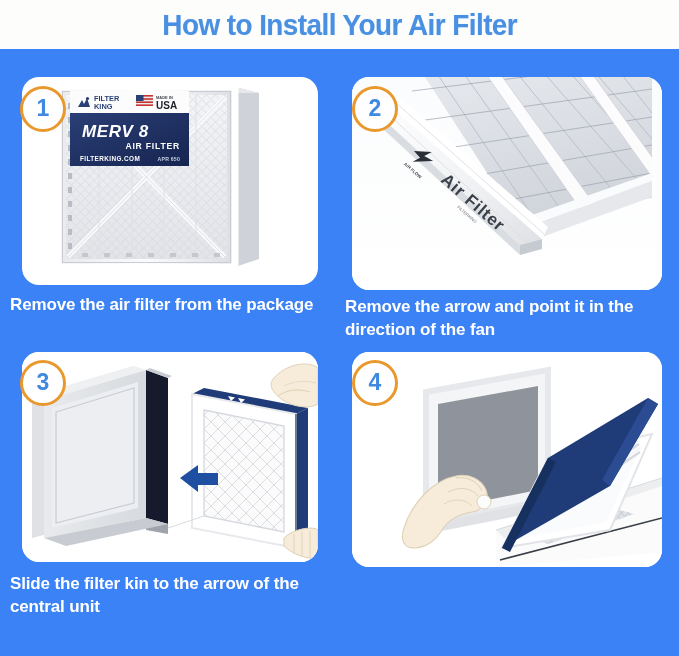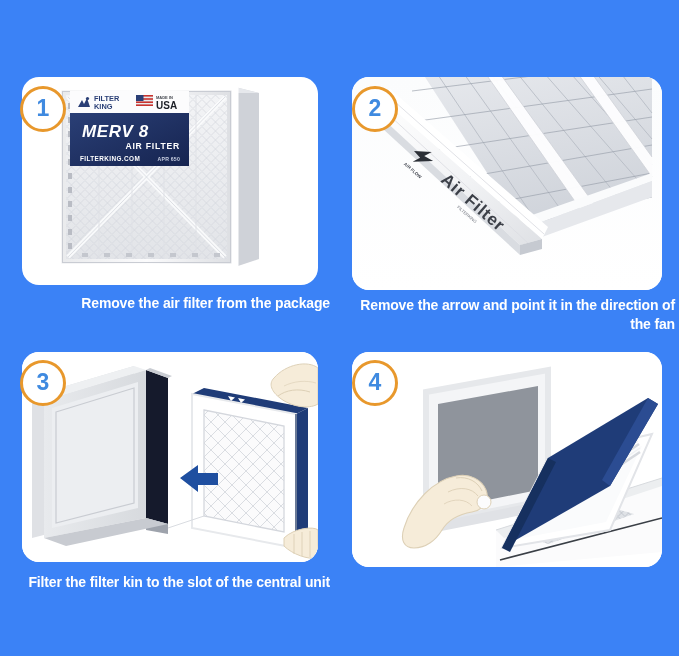--- a/index.html
+++ b/index.html
@@ -50,23 +50,23 @@
   }
   .badge span {
     font-size: 23px; font-weight: bold;
     color: #3f8ae0;
     line-height: 1;
     transform: translateY(-1px);
   }
   .caption {
     position: absolute;
     color: #ffffff;
-    font-size: 14px;
+    font-size: 17px;
     font-weight: bold;
-    text-align: right;
+    text-align: left;
     line-height: 1.33;
     letter-spacing: -0.15px;
   }
   
   #step1 { left:0; top:49px; width:340px; height:272px; }
   #step1 .card { left:22px; top:28px; width:296px; height:208px;padding-left:18px; }
   #step1 .badge { left:20px; top:37px; }
   #step1 .caption { left:10px; top:245px; width:320px; }
 
   #step2 { left:340px; top:49px; width:339px; height:272px; }
@@ -85,20 +85,23 @@
   #step4 .caption { left:5px; top:255px; width:330px; }
 
   .art { position:absolute; left:0; top:0; width:100%; height:100%; }
   .art svg { display:block; width:100%; height:100%; }
 </style>
 </head>
 <body>
 
 <div id="infographic">
 
+  <div class="title-band">
+    <div class="title-text">How to Install Your Air Filter</div>
+  </div>
 
   <div class="step" id="step1">
     <div class="card">
       <div class="art">
         <svg viewBox="0 0 296 208" preserveAspectRatio="none">
           <defs>
             <linearGradient id="fr1" x1="0" y1="0" x2="1" y2="0">
               <stop offset="0" stop-color="#e9eaec"></stop>
               <stop offset="0.5" stop-color="#fbfbfc"></stop>
               <stop offset="1" stop-color="#dcdee2"></stop>
@@ -358,21 +361,21 @@
             <path d="M158 126 L176 113 L176 121 L196 121 L196 133 L176 133 L176 140 Z" fill="#1f4fa0"></path>
           </g>
 
           <path d="M146 176 L182 164" stroke="#d9dce1" stroke-width="1"></path>
         </svg>
       </div>
     </div>
     <div class="badge">
       <span>3</span>
     </div>
-    <div class="caption">Filter the filter kin to the slot of the central unit</div>
+    <div class="caption">Slide the filter kin to the arrow of the central unit</div>
   </div>
 
   <div class="step" id="step4">
     <div class="card">
       <div class="art">
         <svg viewBox="0 0 310 215" preserveAspectRatio="none">
           <defs>
             <pattern id="mesh4" width="7" height="7" patternUnits="userSpaceOnUse">
               <path d="M0 3.5 L3.5 0 L7 3.5 L3.5 7 Z" fill="none" stroke="#b8bcc4" stroke-width="0.7"></path>
             </pattern>

